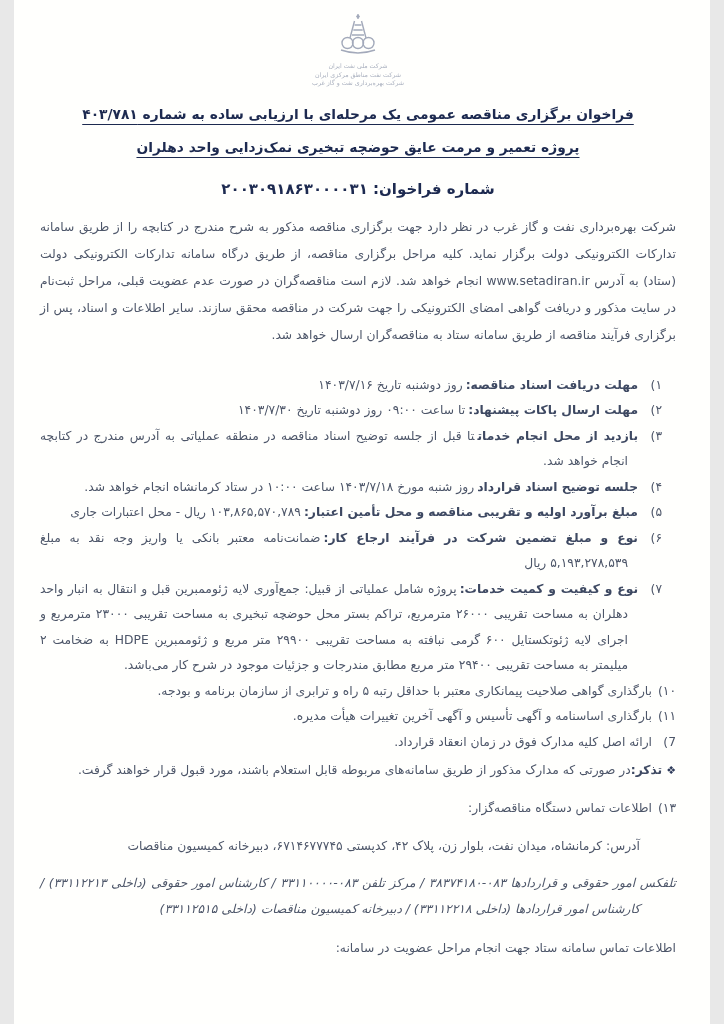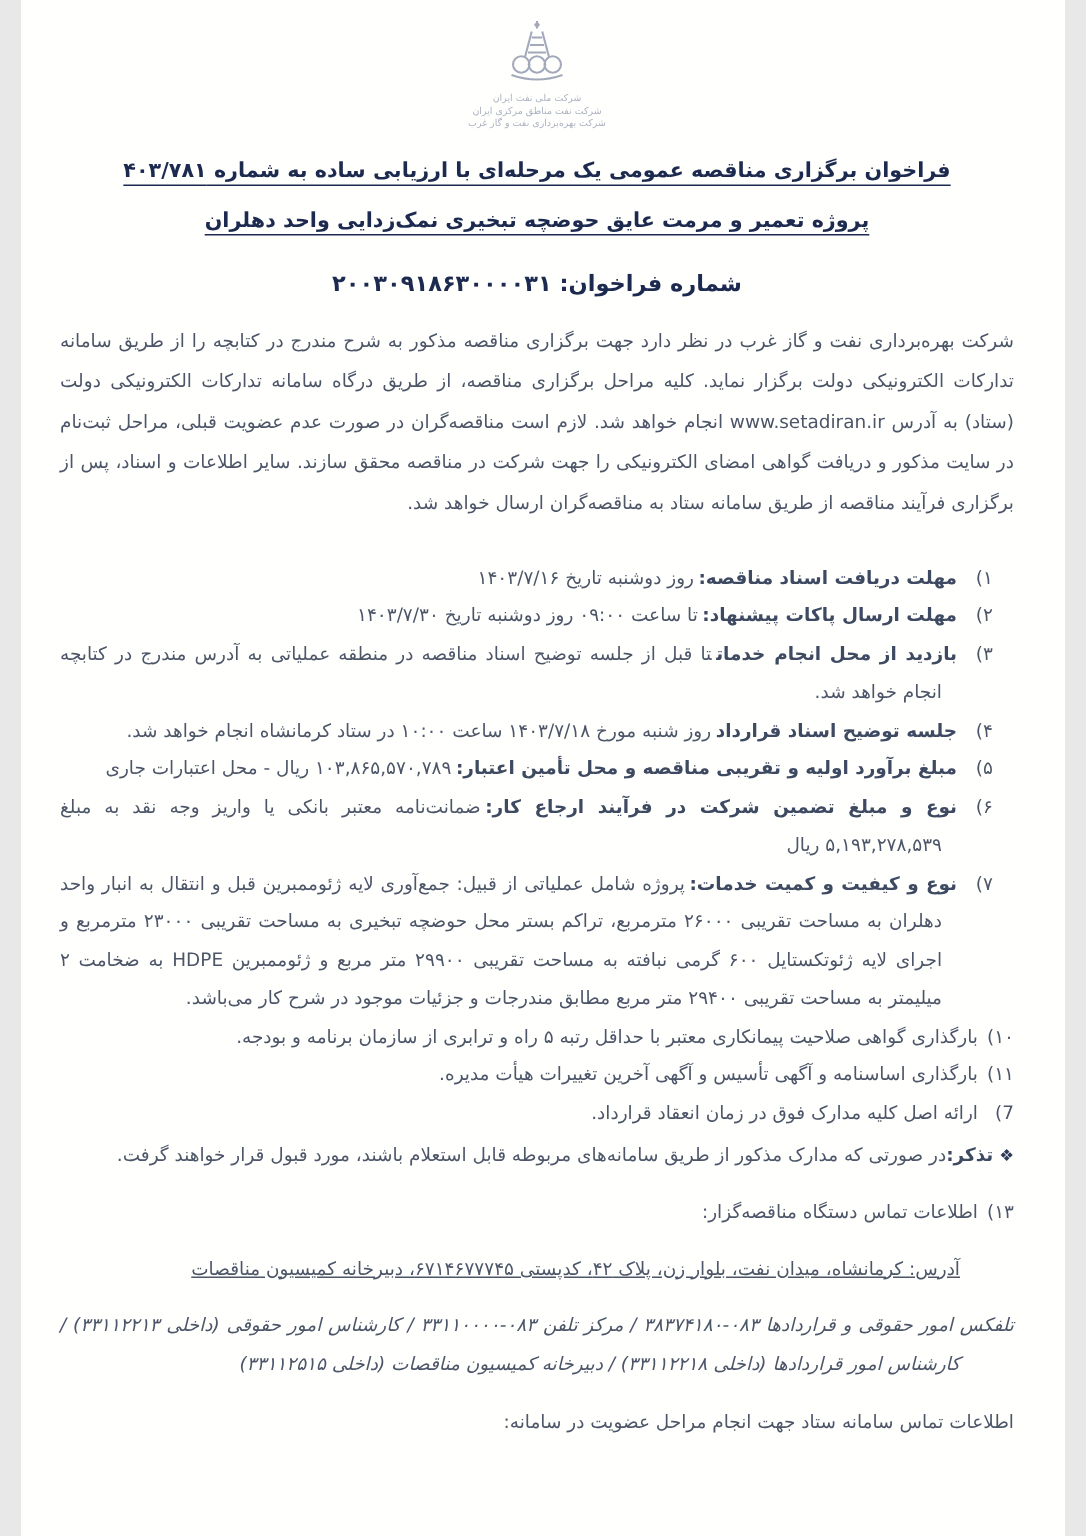--- a/index.html
+++ b/index.html
@@ -29,21 +29,21 @@
   .item{line-height:25.5px;text-align:justify;padding-right:34px;text-indent:-34px;margin:0 14px 0 0;}
   .item.flush{margin-right:0;}
   .item .num{display:inline-block;min-width:24px;text-indent:0;}
   .item .item-label{font-weight:bold;color:#3e4962;margin-left:3px;}
   
   .note{line-height:25.5px;margin-top:3px;}
   .note .marker{color:#2d3a5a;font-size:11px;}
   .note .note-label{font-weight:bold;color:#3e4962;}
   
   .contact-heading{line-height:25.5px;}
-  .contact-address{line-height:25.5px;margin-right:36px;text-decoration:underline;}
+  .contact-address{line-height:25.5px;margin-right:36px;}
   .contact-phones{line-height:25.5px;padding-right:36px;text-indent:-36px;text-align:justify;font-style:italic;}
   .setad{margin-top:0;text-align:right;}
   .setad div{line-height:26px;}
 </style>
 </head>
 <body>
 
 <div class="page">
 
   <div class="letterhead">

